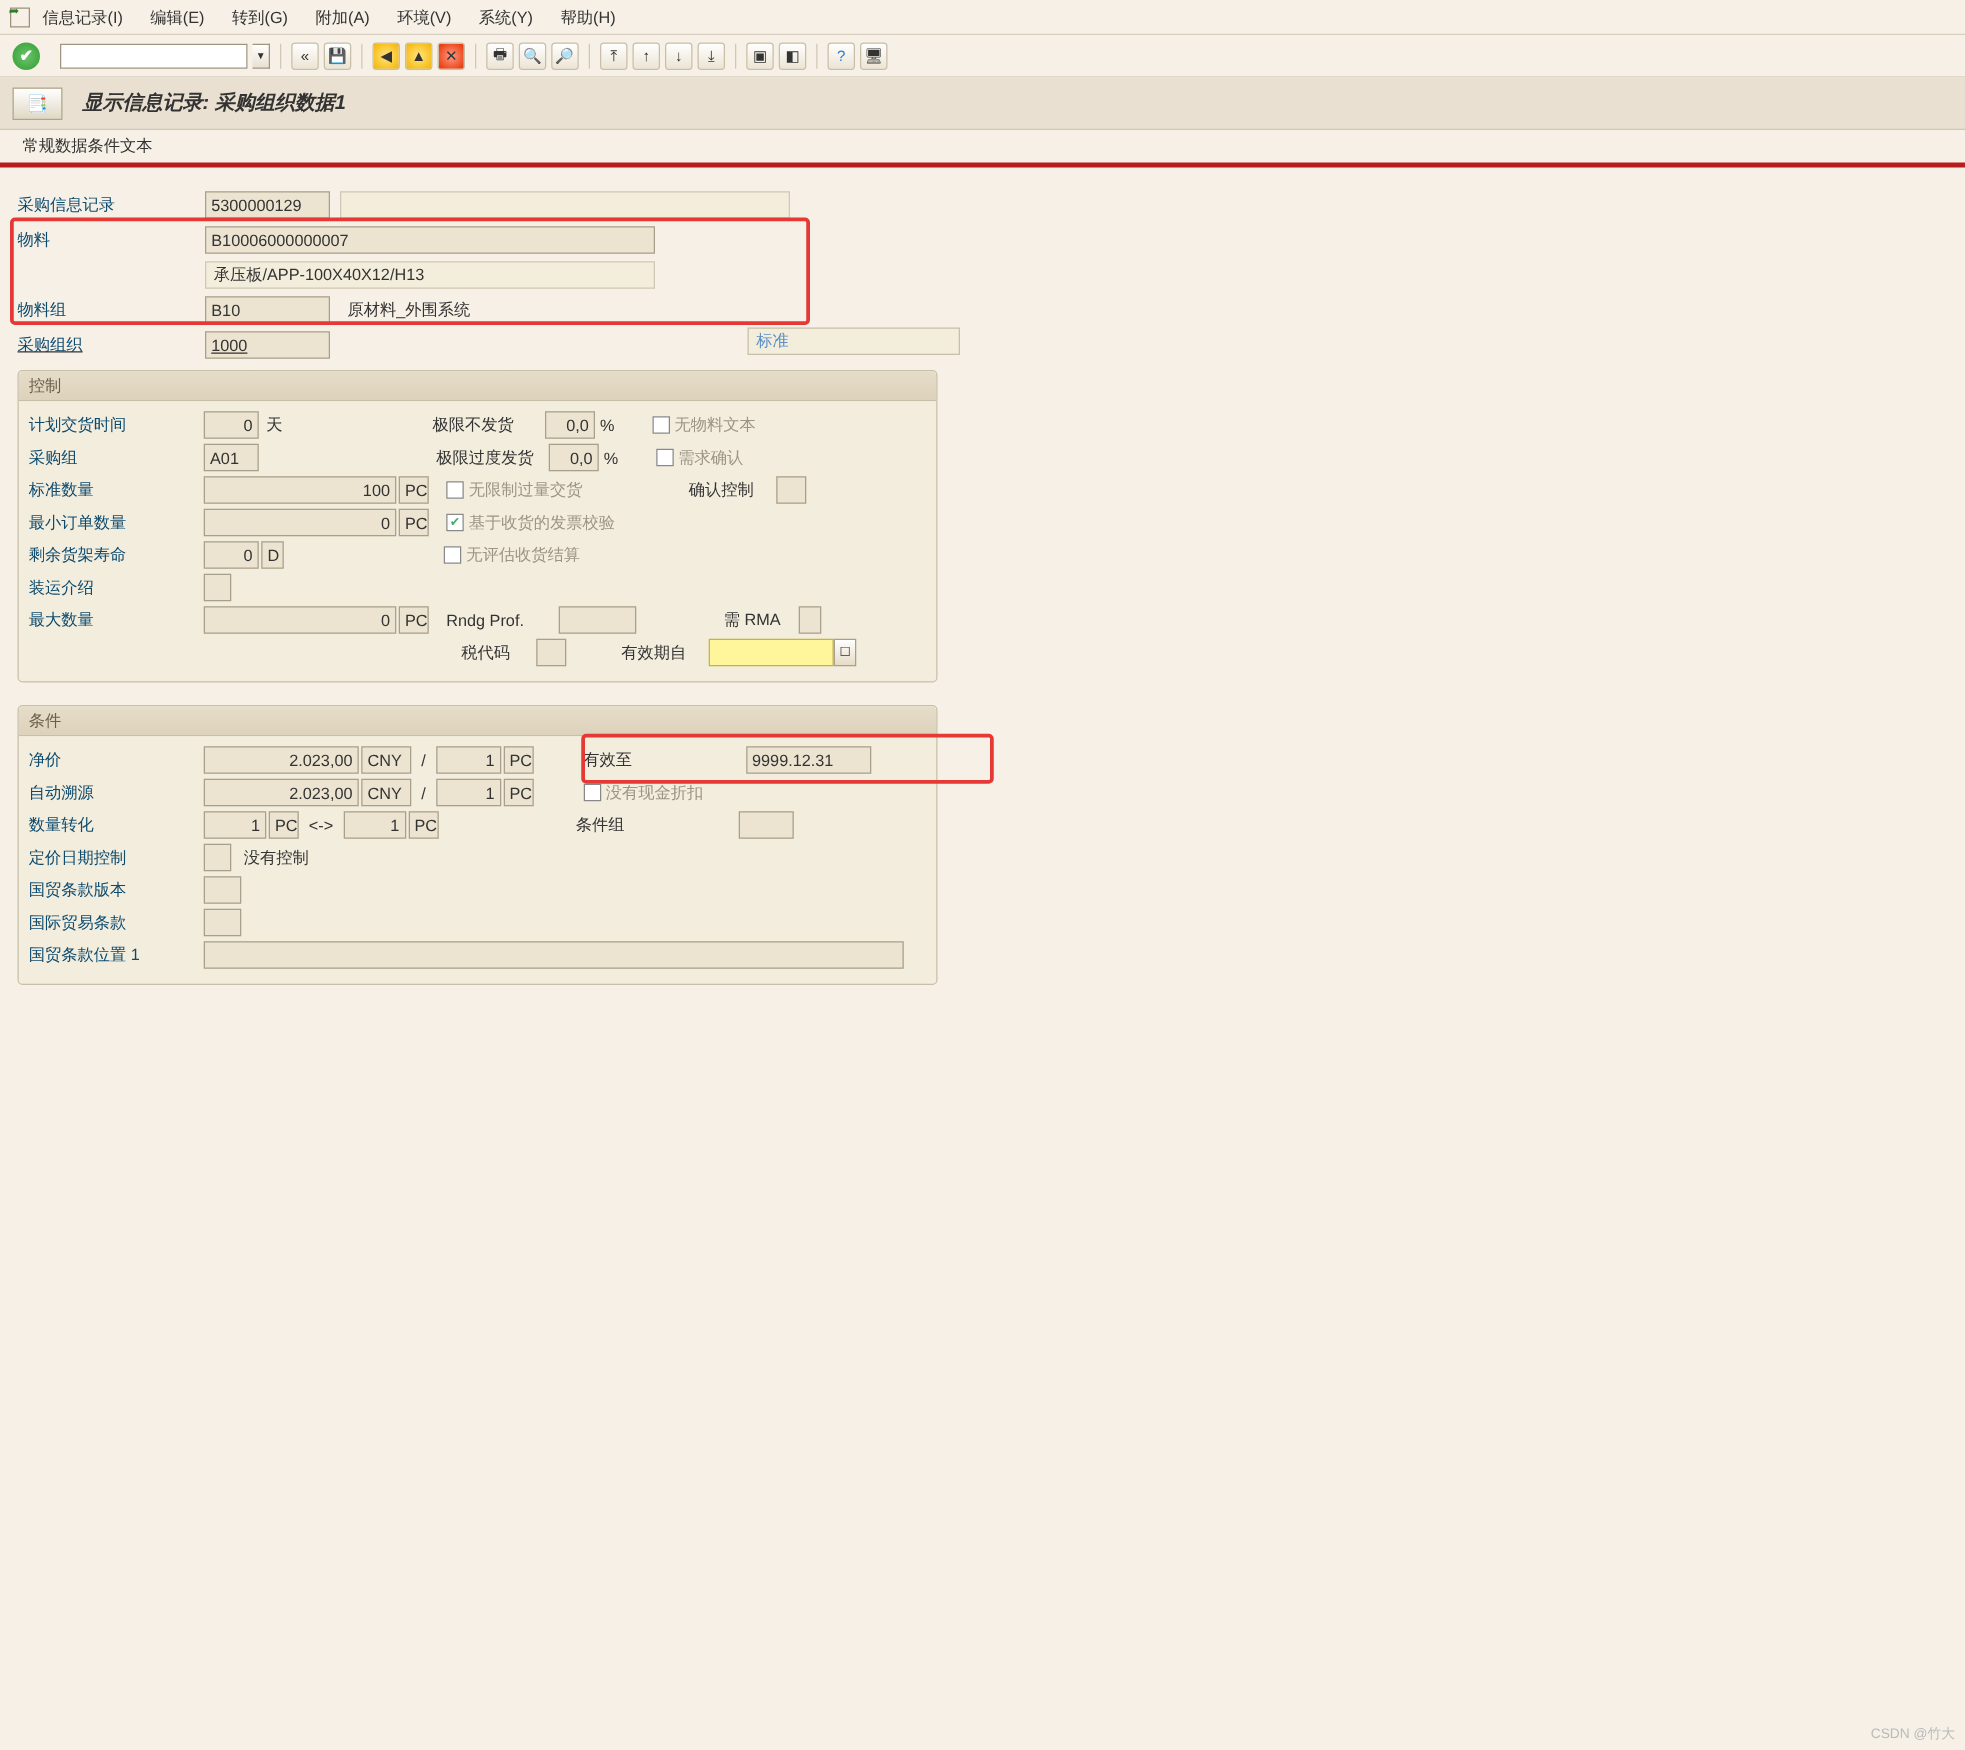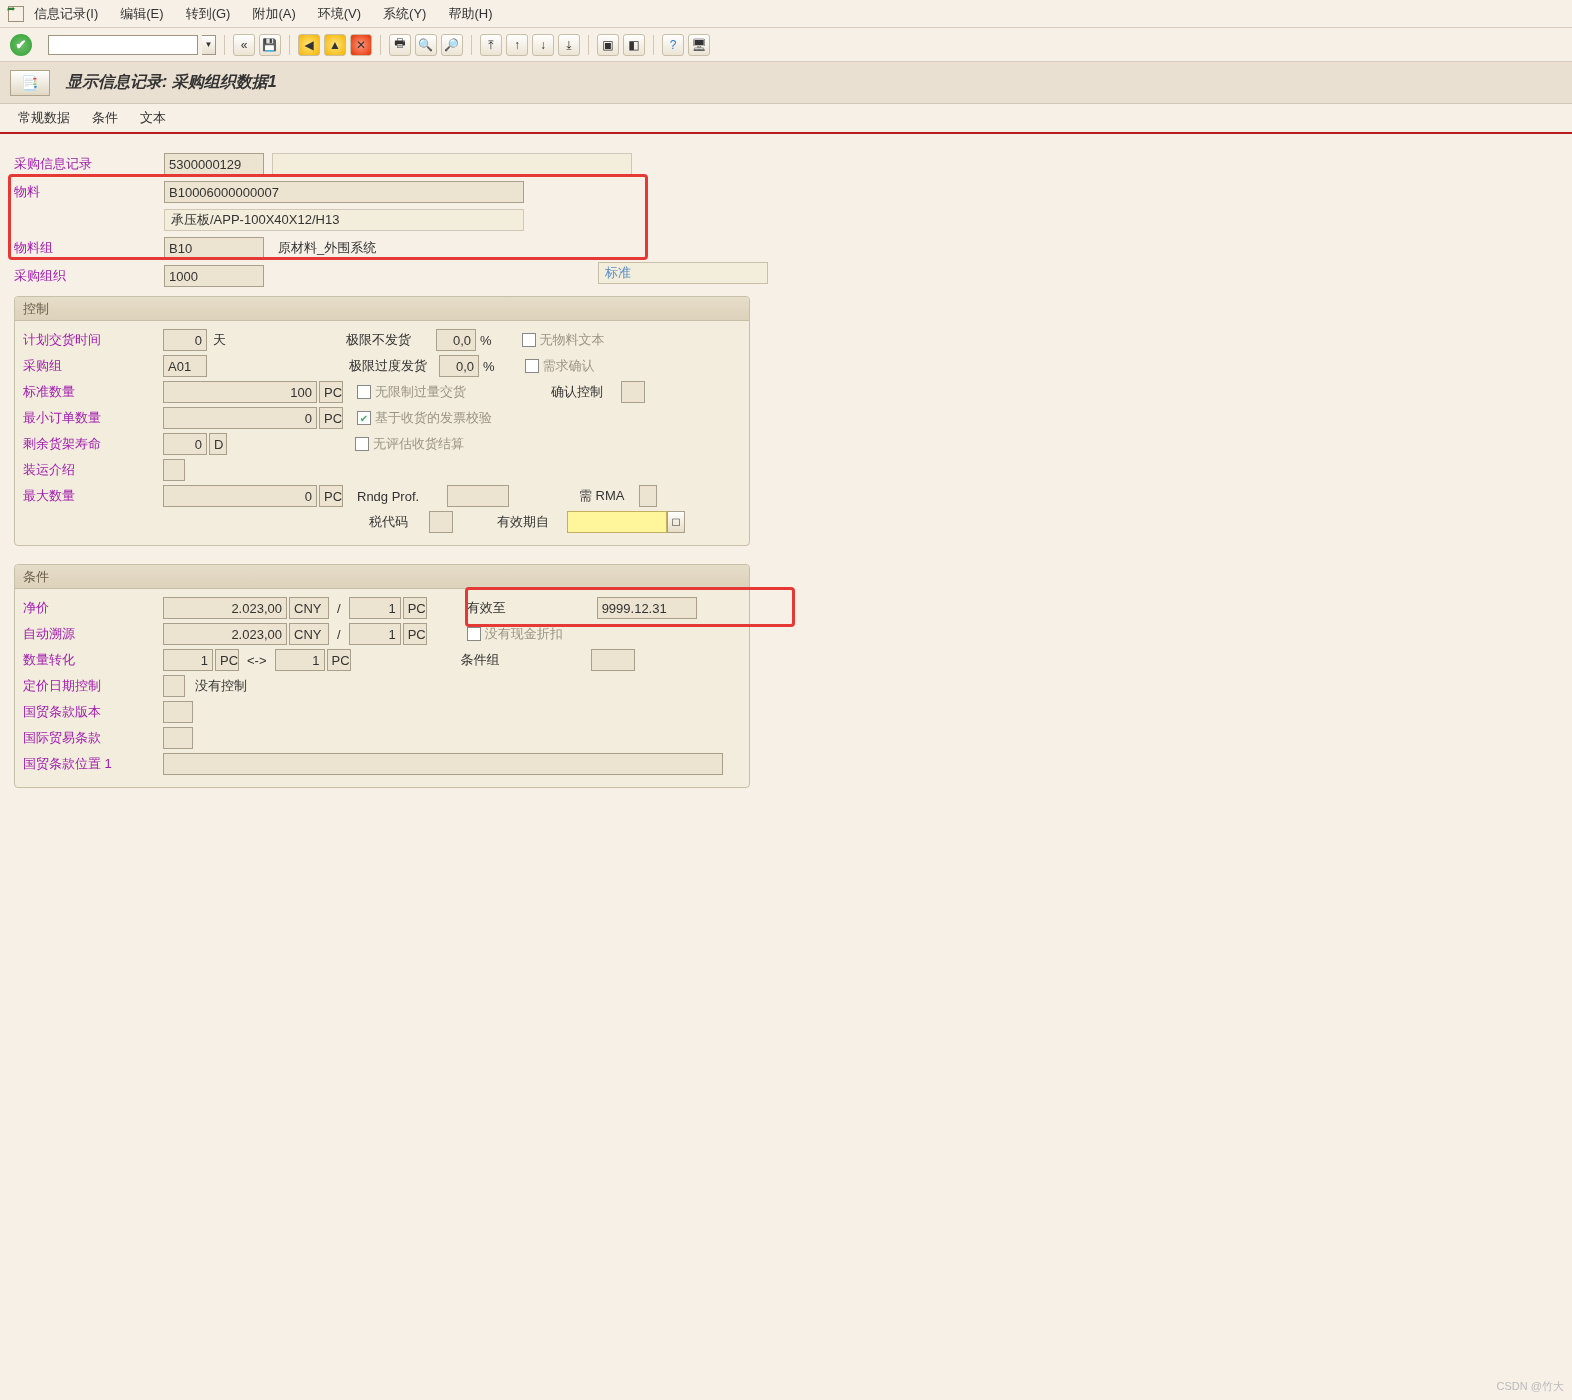--- a/index.html
+++ b/index.html
@@ -14,26 +14,26 @@
   .tb-btn { width:22px; height:22px; border:1px solid #c8bfa8; border-radius:3px; display:flex; align-items:center; justify-content:center; font-size:12px; background:linear-gradient(#fff,#ece4d4); cursor:pointer;}
   .tb-sep { width:1px; height:20px; background:#d0c7b4; margin:0 4px;}
   .cmd-input { width:150px; height:20px; border:1px solid #9e9480; background:#fff; }
   .cmd-drop { width:14px; height:20px; border:1px solid #9e9480; border-left:none; background:linear-gradient(#fff,#e8e0d0); font-size:8px; display:flex; align-items:center; justify-content:center;}
   .green-check{ width:22px;height:22px; border-radius:11px; background:radial-gradient(#6ec26e,#2e9e2e); display:flex;align-items:center;justify-content:center;color:#fff;font-weight:bold;}
   
   .title-area{ height:42px; background:#e9e0d1; border-bottom:1px solid #d0c7b4; display:flex; align-items:center; padding-left:10px; gap:16px;}
   .title-icon{ width:40px; height:26px; background:linear-gradient(#fff,#e0d8c4); border:1px solid #b0a58c; display:flex; align-items:center; justify-content:center; font-size:14px;}
   .page-title{ font-size:16px; font-style:italic; font-weight:bold; color:#333;}
   
-  .subtabs{ height:30px; display:flex; align-items:center; padding-left:18px; gap:22px; border-bottom:2px solid #b91c1c; background:#f6f0e6;}
+  .subtabs{ height:30px; display:flex; align-items:center; padding-left:18px; border-bottom:4px solid #b91c1c; background:#f6f0e6;}
   .subtabs span{ cursor:pointer;}
   
   .content{ padding:16px 14px; position:relative; max-width:1170px;}
   .row{ display:flex; align-items:center; height:28px; }
-  .lab{ width:150px; color:#a21caf;}
+  .lab{ width:150px; color:#0c4a6e;}
   .fld{ height:22px; border:1px solid #a9a08c; background:#ece4d0; padding:0 4px; display:flex; align-items:center; }
   .fld.w90{width:100px;} .fld.w70{width:62px;} .fld.w360{width:360px;} .fld.w50{width:44px;} .fld.w30{width:24px;} .fld.w560{width:560px;}
   .txt-ro{ background:#f3eddc; border:1px solid #d0c7b4; height:22px; display:flex; align-items:center; padding:0 6px;}
   .redbox{ position:absolute; border:3px solid #e53935; border-radius:4px; pointer-events:none;}
   
   .panel{ border:1px solid #c8bfa8; border-radius:4px; background:#f3eddd; margin-top:6px; }
   .panel-h{ height:24px; background:linear-gradient(#e6ddc9,#ddd2bb); border-bottom:1px solid #c8bfa8; border-radius:4px 4px 0 0; padding-left:8px; display:flex; align-items:center; color:#6a5f49;}
   .panel-body{ padding:6px 8px 10px 8px; }
   .grid2 .row{ height:26px; }
   .cb{ width:14px; height:14px; border:1px solid #888; background:#fff; display:inline-flex; align-items:center; justify-content:center; font-size:10px; color:#4a6;}
@@ -119,21 +119,21 @@
     </div>
     <div class="redbox" style="left:-6px; top:-4px; width:640px; height:86px;"></div>
   </div>
 
   <div class="row">
     <div class="lab">物料组</div>
     <div class="fld w90">B10</div>
     <div class="txt-ro" style="margin-left:8px;width:200px;border:none;background:transparent;">原材料_外围系统</div>
   </div>
 
-  <div class="row" style="position:relative;">
+  <div class="row" style="position:relative;text-decoration:underline;">
     <div class="lab">采购组织</div>
     <div class="fld w90 num">1000</div>
     <div class="std-txt">标准</div>
   </div>
 
   <div class="panel" style="width:736px;">
     <div class="panel-h">控制</div>
     <div class="panel-body grid2">
       <div class="row">
         <div class="lab" style="width:140px">计划交货时间</div>

